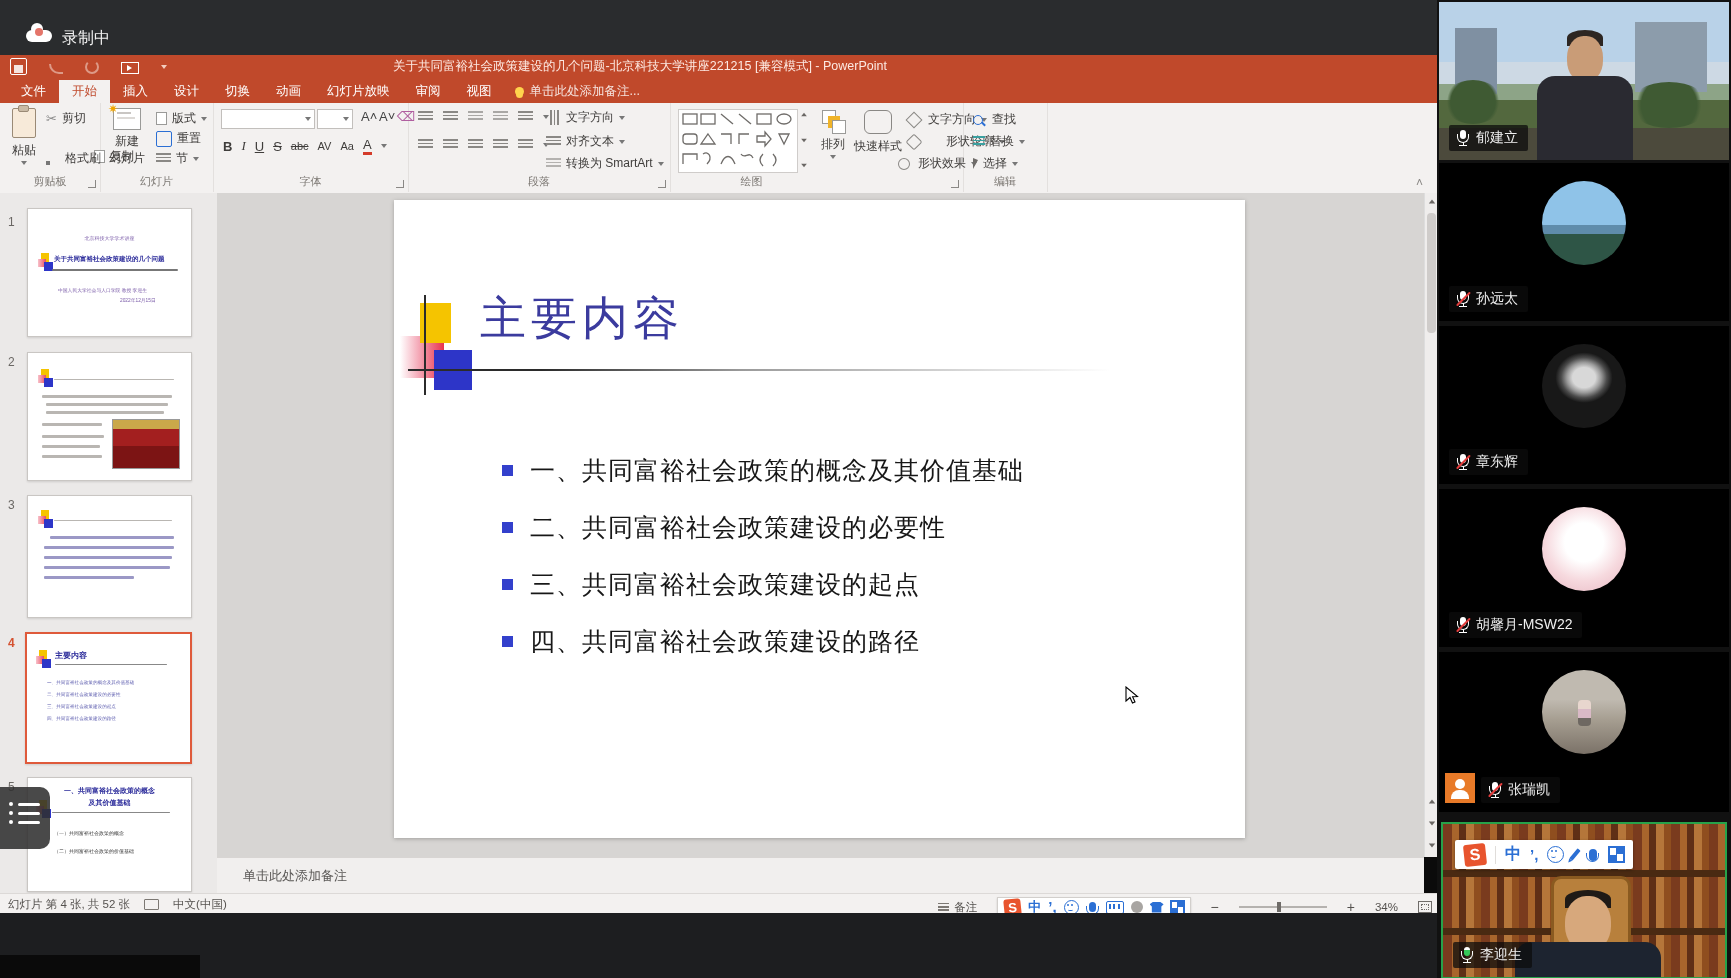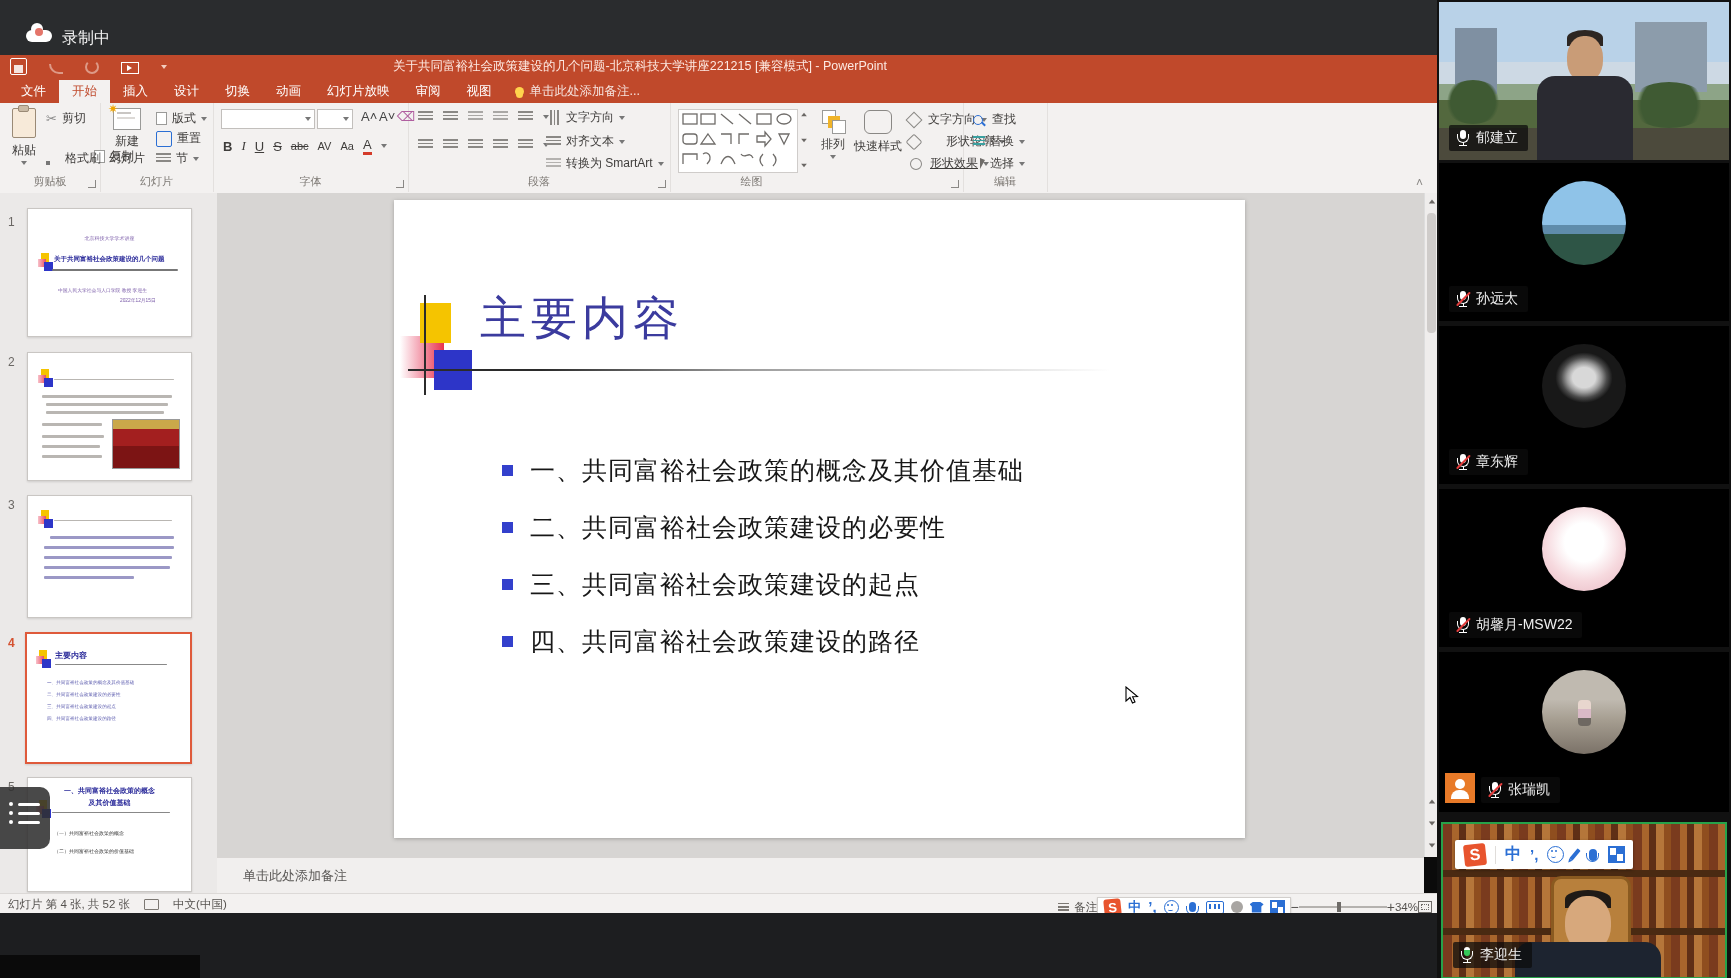--- a/index.html
+++ b/index.html
@@ -107,21 +107,21 @@
   
   .vscroll{left:1424px;top:193px;width:13px;height:664px;background:#efedec;border-left:1px solid #ddd;}
   .vbtn{position:absolute;left:0;width:13px;height:16px;display:flex;align-items:center;justify-content:center;}
   .vthumb{position:absolute;left:2px;top:20px;width:9px;height:120px;background:#cfccca;border-radius:4px;}
   
   .notes{left:217px;top:857px;width:1207px;height:36px;background:#f1efee;border-top:1px solid #d8d5d3;}
   .notes-text{left:26px;top:9px;color:#595755;font-size:13px;}
   .statusbar{left:0;top:893px;width:1437px;height:20px;background:#f3f1f0;border-top:1px solid #dcd9d7;color:#55524f;font-size:11.5px;}
   .st-left{left:8px;top:3px;display:flex;gap:14px;align-items:center;}
   .kbdic{width:13px;height:9px;border:1.2px solid #7c7873;border-radius:1px;}
-  .st-right{right:5px;top:3px;height:20px;display:flex;align-items:center;gap:0;}
+  .st-right{right:5px;top:3px;height:20px;display:flex;align-items:center;gap:20px;}
   .noteglyph{width:11px;height:8px;background:repeating-linear-gradient(#7c7873 0 1.4px,transparent 1.4px 3.2px);}
   .imebar{display:flex;align-items:center;gap:7px;background:#fff;border:1px solid #d2cfcc;box-shadow:0 1px 2px rgba(0,0,0,.15);height:19px;padding:0 6px;}
   .slogo{width:17px;height:17px;background:#e8542e;border-radius:3px;color:#fff;font-weight:bold;font-size:13px;display:flex;align-items:center;justify-content:center;transform:rotate(-6deg);}
   .imeblue{color:#2b6fd4;font-weight:bold;font-size:13px;}
   .face{width:13px;height:13px;border:1.6px solid #2b6fd4;border-radius:50%;position:relative;}
   .face:before{content:"";position:absolute;left:2.5px;top:3px;width:2px;height:2px;background:#2b6fd4;box-shadow:4px 0 0 #2b6fd4;border-radius:50%;}
   .face:after{content:"";position:absolute;left:3px;top:7px;width:5px;height:2.5px;border-bottom:1.6px solid #2b6fd4;border-radius:50%;}
   .micb{width:7px;height:10px;background:#2b6fd4;border-radius:4px;position:relative;margin:0 3px;}
   .micb:after{content:"";position:absolute;left:-3px;top:4px;width:11px;height:8px;border:1.6px solid #2b6fd4;border-top:none;border-radius:0 0 7px 7px;}
   .kbdb{width:16px;height:11px;border:1.6px solid #2b6fd4;border-radius:2px;background:repeating-linear-gradient(90deg,#2b6fd4 0 2px,transparent 2px 4.5px);background-size:12px 5px;background-position:2px 2px;background-repeat:no-repeat;}
@@ -399,40 +399,40 @@
       <div class="smallrow" style="left:238px;top:8px;">
           <span class="shapefill-d"></span>
           <span style="margin-left:3px;">文字方向</span>
           <span class="car"></span>
         </div>
       <div class="smallrow" style="left:238px;top:30px;">
           <span class="shapefill-d" style="border-radius:2px;"></span>
           <span style="margin-left:21px;">形状轮廓</span>
           <span class="car"></span>
         </div>
-      <div class="smallrow" style="left:240px;top:52px;text-decoration:underline;">
+      <div class="smallrow" style="left:228px;top:52px;">
           <span class="shapefill-d" style="border-radius:50%;"></span>
           <span style="margin-left:3px;">形状效果</span>
           <span class="car"></span>
         </div>
       <div class="grplabel" style="left:-130px;">绘图</div>
       <div class="launcher"></div>
     </div>
 
     <div class="grp" style="left:963px;width:84px;">
       <div class="smallrow" style="left:10px;top:8px;">
           <span class="srch"></span>
           <span style="margin-left:4px;">查找</span>
         </div>
       <div class="smallrow" style="left:10px;top:30px;">
           <span class="mini linesic" style="width:12px;background:repeating-linear-gradient(#3aa0a0 0 1.6px,transparent 1.6px 3.6px);"></span>
           <span>替换</span>
           <span class="car"></span>
         </div>
-      <div class="smallrow" style="left:17px;top:52px;">
+      <div class="smallrow" style="left:10px;top:52px;">
           <span style="width:0;height:0;border-left:5px solid #6f6c69;border-bottom:9px solid transparent;border-top:2px solid transparent;"></span>
           <span>选择</span>
           <span class="car"></span>
         </div>
       <div class="grplabel">编辑</div>
     </div>
     <div class="abs collapse">˄</div>
   </div>
 
   <div class="abs thumbs">

